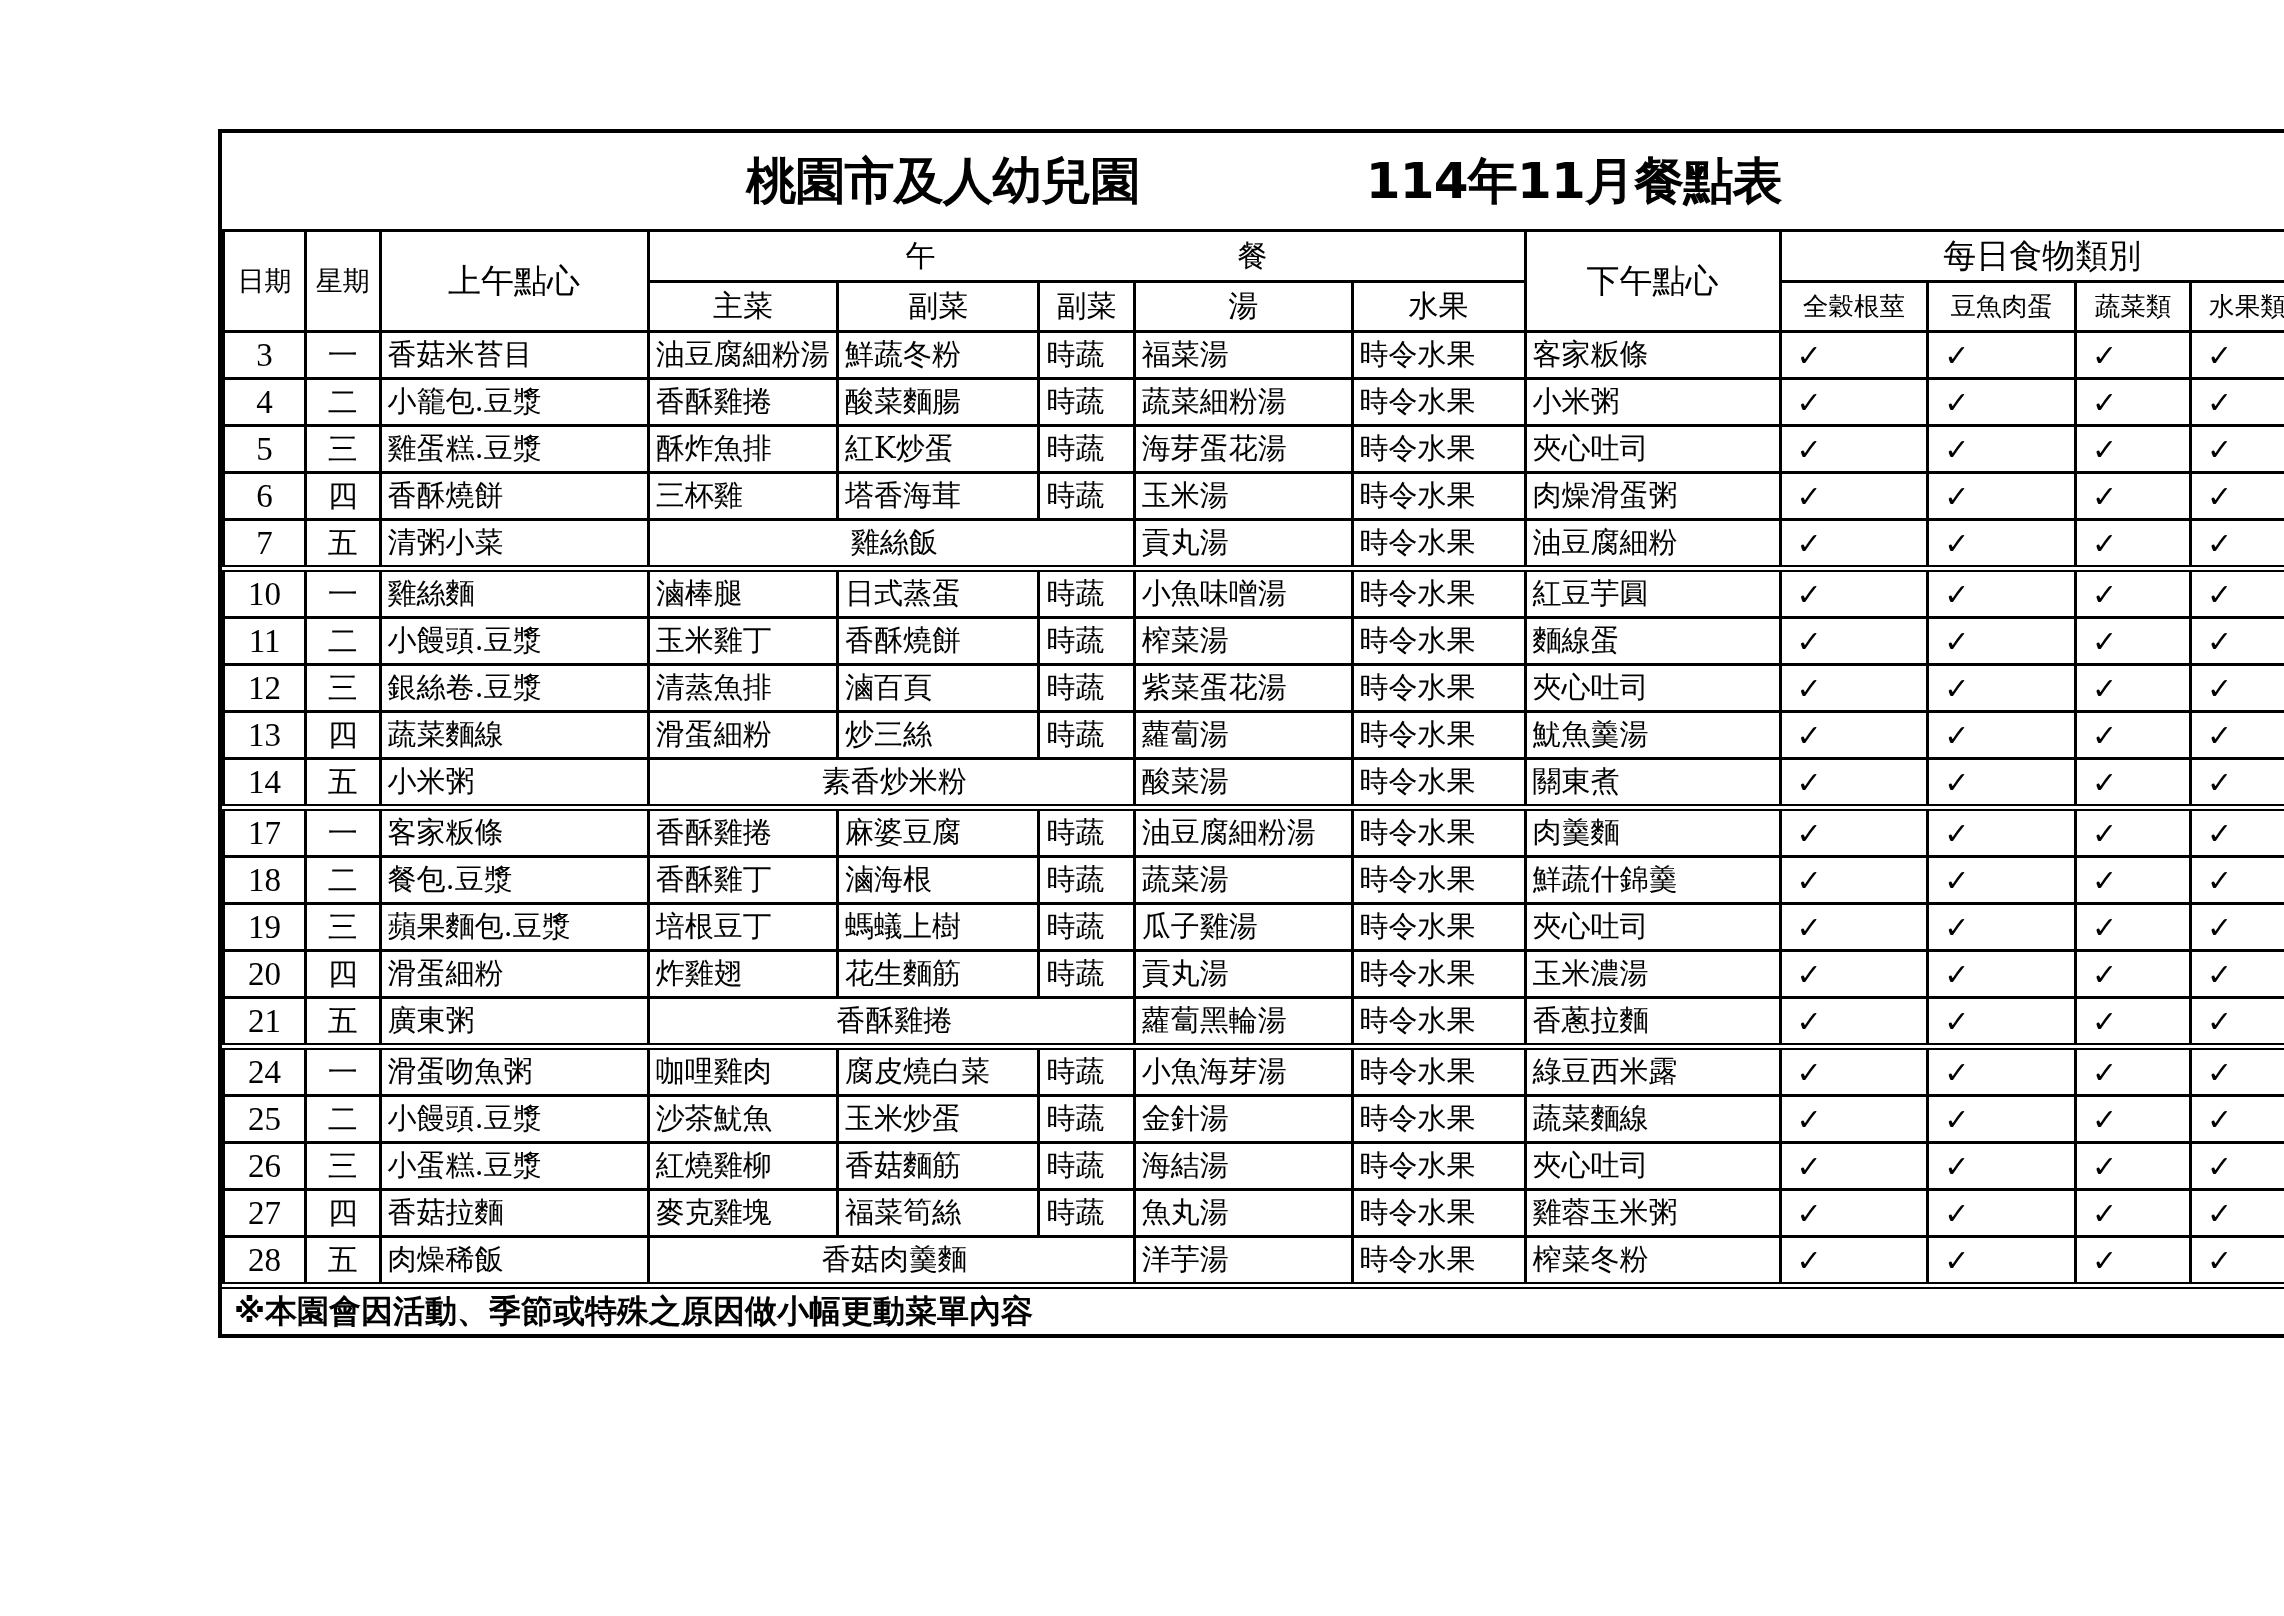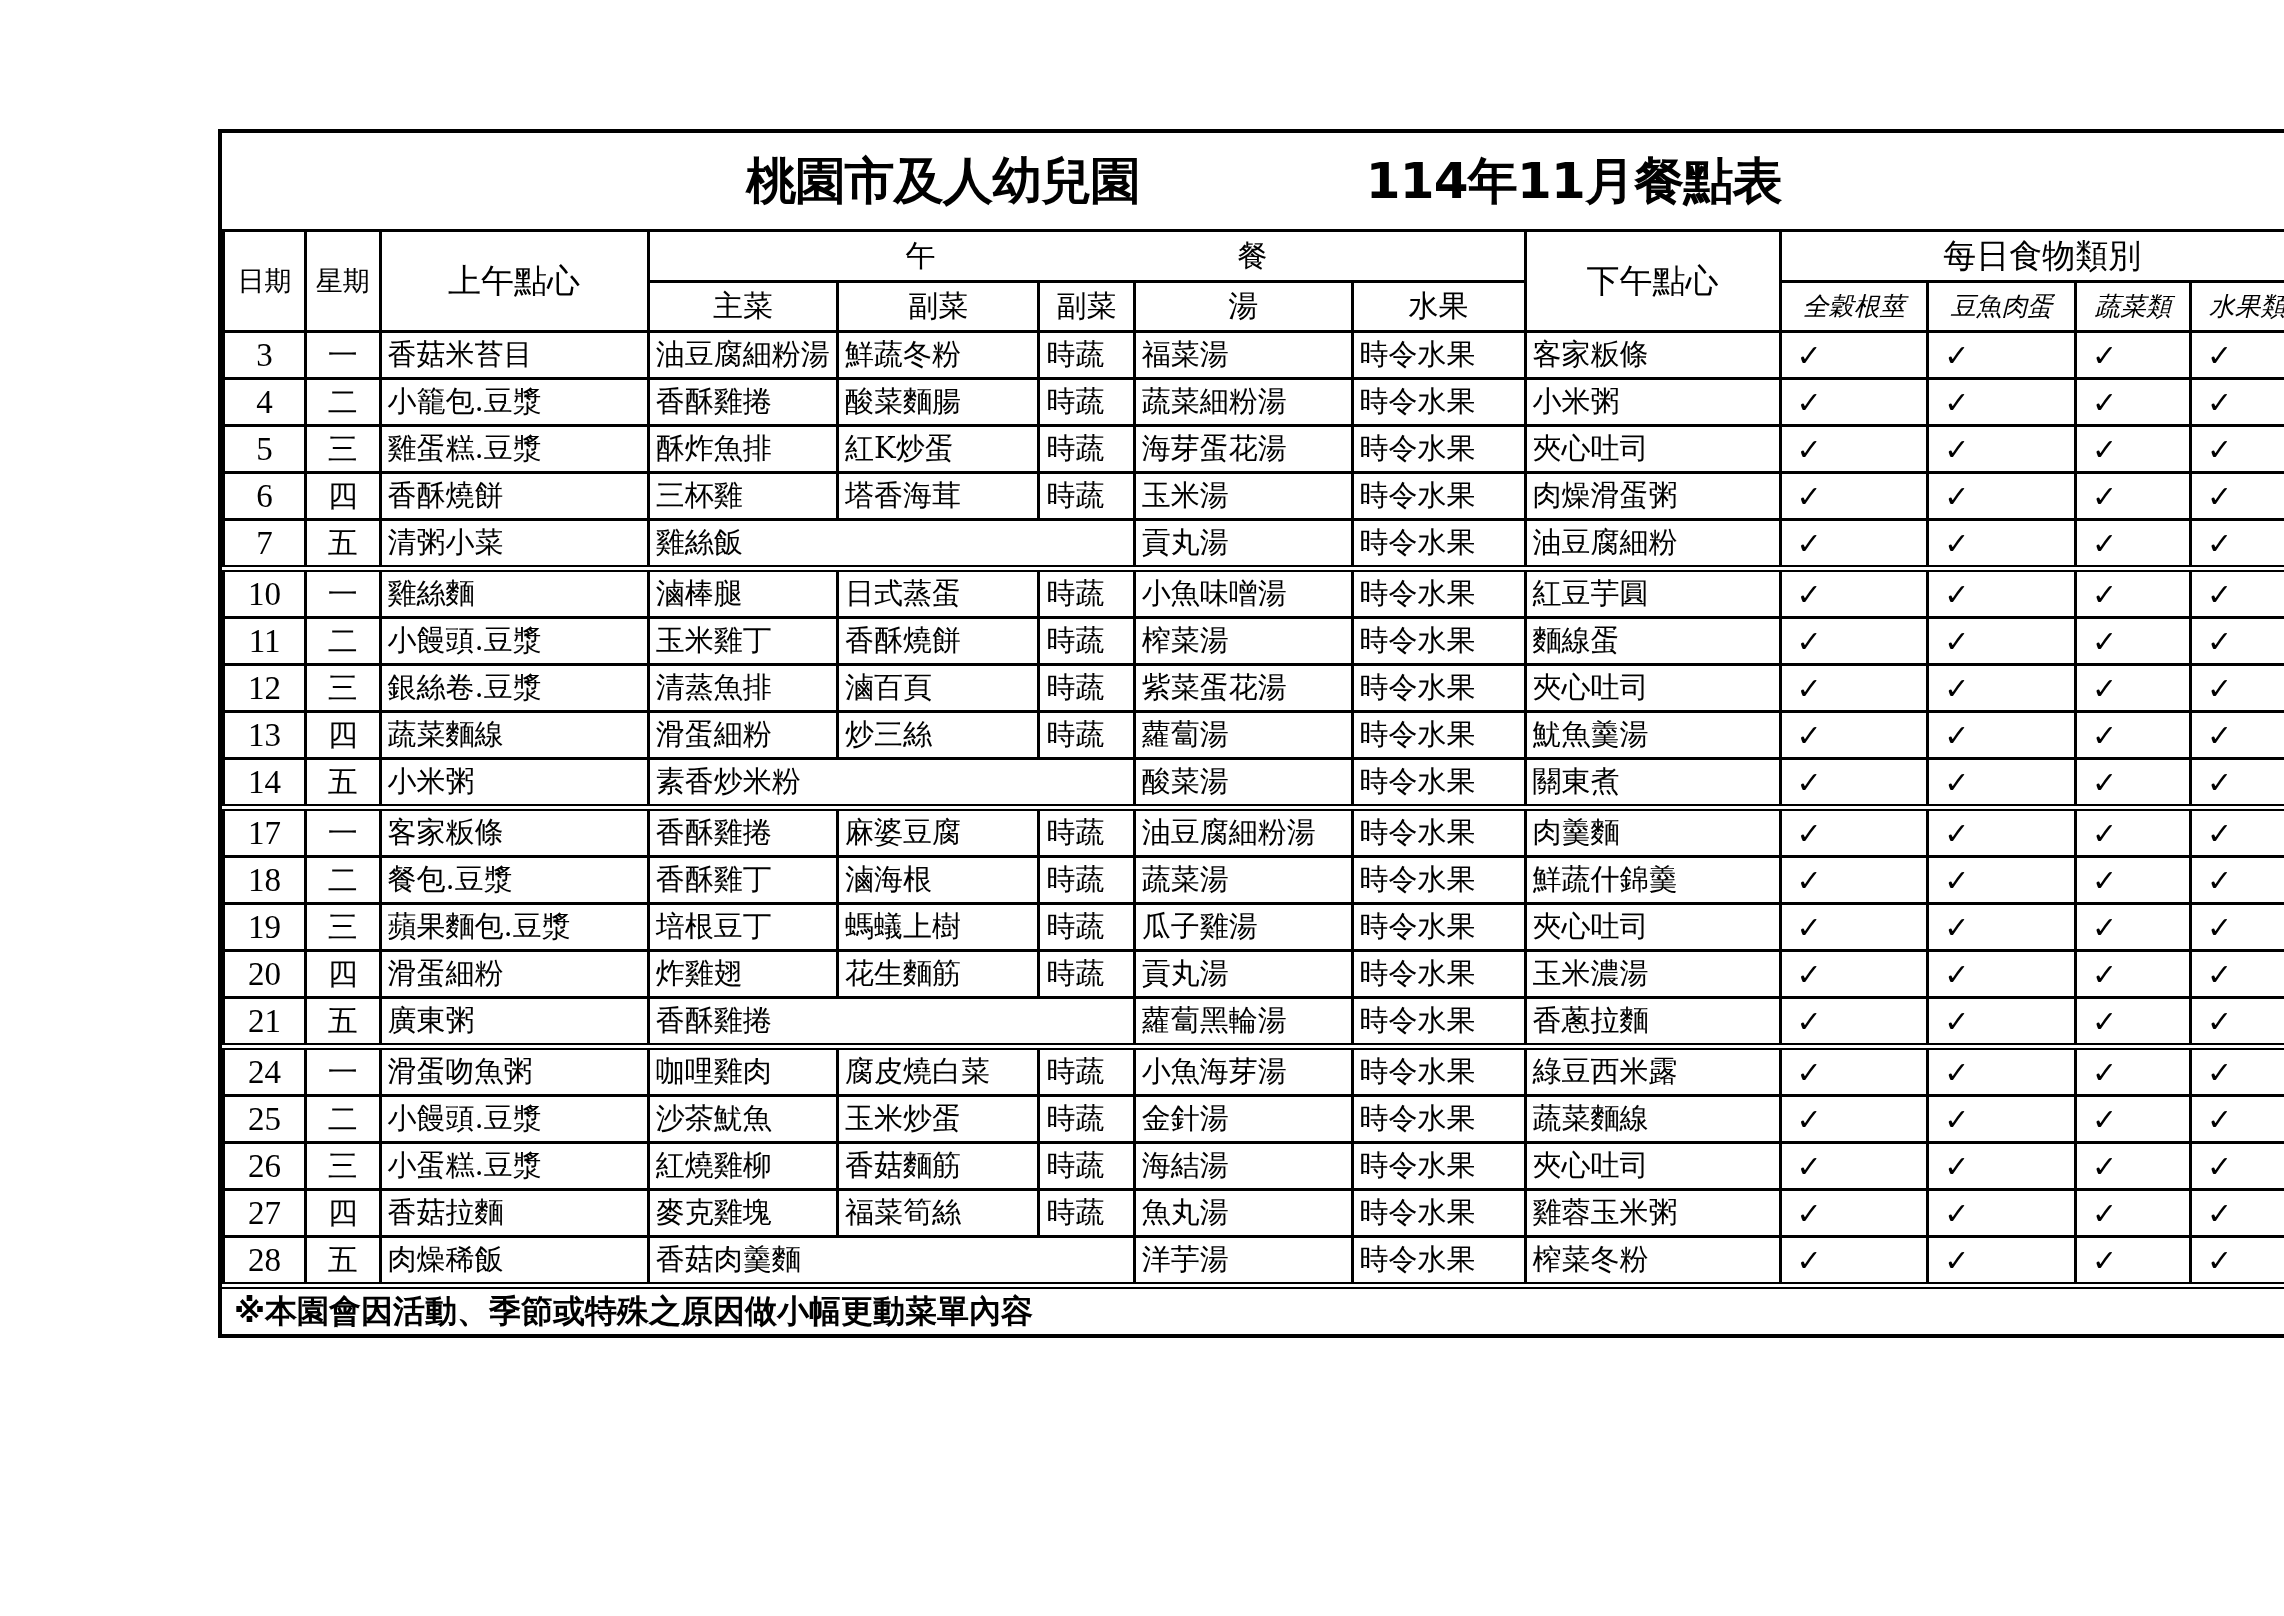--- a/index.html
+++ b/index.html
@@ -7,30 +7,30 @@
          font-family:"DejaVu Serif","Liberation Serif",serif; color:#000; }
   #sheet { position:absolute; left:218px; top:129px; width:2092px; border:4.5px solid #000; box-sizing:border-box; }
   table { border-collapse:collapse; width:100%; table-layout:fixed; }
   td, th { border:3px solid #000; padding:0; font-weight:normal; overflow:hidden; white-space:nowrap; }
   .title-row td { height:96px; border-top:none; border-left:none; border-right:none; }
   .title { display:flex; justify-content:center; align-items:center; gap:226px; height:100%;
            font-family:"DejaVu Sans","Liberation Sans",sans-serif; font-weight:bold; font-size:50px; letter-spacing:-0.8px;}
   .h1 td, .h2 td { text-align:center; font-size:30px; }
   .h1 td { height:48px; }
   .h2 td { height:47px; }
-  .h2 .cat { font-size:25.6px;font-style:italic; }
+  .h2 .cat { font-size:25.6px; }
   .h-big { font-size:33px !important; }
   .h-small { font-size:27px !important; }
   .lunch-title { letter-spacing:0; }
   .lunch-title span { display:inline-block; }
   tr.day td { height:44px; font-size:29px; }
   tr.day td.date { text-align:center; font-size:33px; font-family:"Liberation Serif",serif; }
   tr.day td.wd { text-align:center; font-size:30px; }
   tr.day td.txt { padding-left:6px; }
-  tr.day td.merged { }
+  tr.day td.merged { text-align:center; }
   tr.day td.chk { text-align:left; padding-left:15px; font-size:30px; }
   tr.week-end td { border-bottom:7.5px double #000; }
   tr.foot td { height:45px; font-size:32px; font-weight:bold; padding-left:10.5px; border-bottom:none; border-left:none; border-right:none;
                font-family:"DejaVu Sans","Liberation Sans",sans-serif;margin-top:40px; }
 </style>
 </head>
 <body>
 
 <div id="sheet">
 <table>

